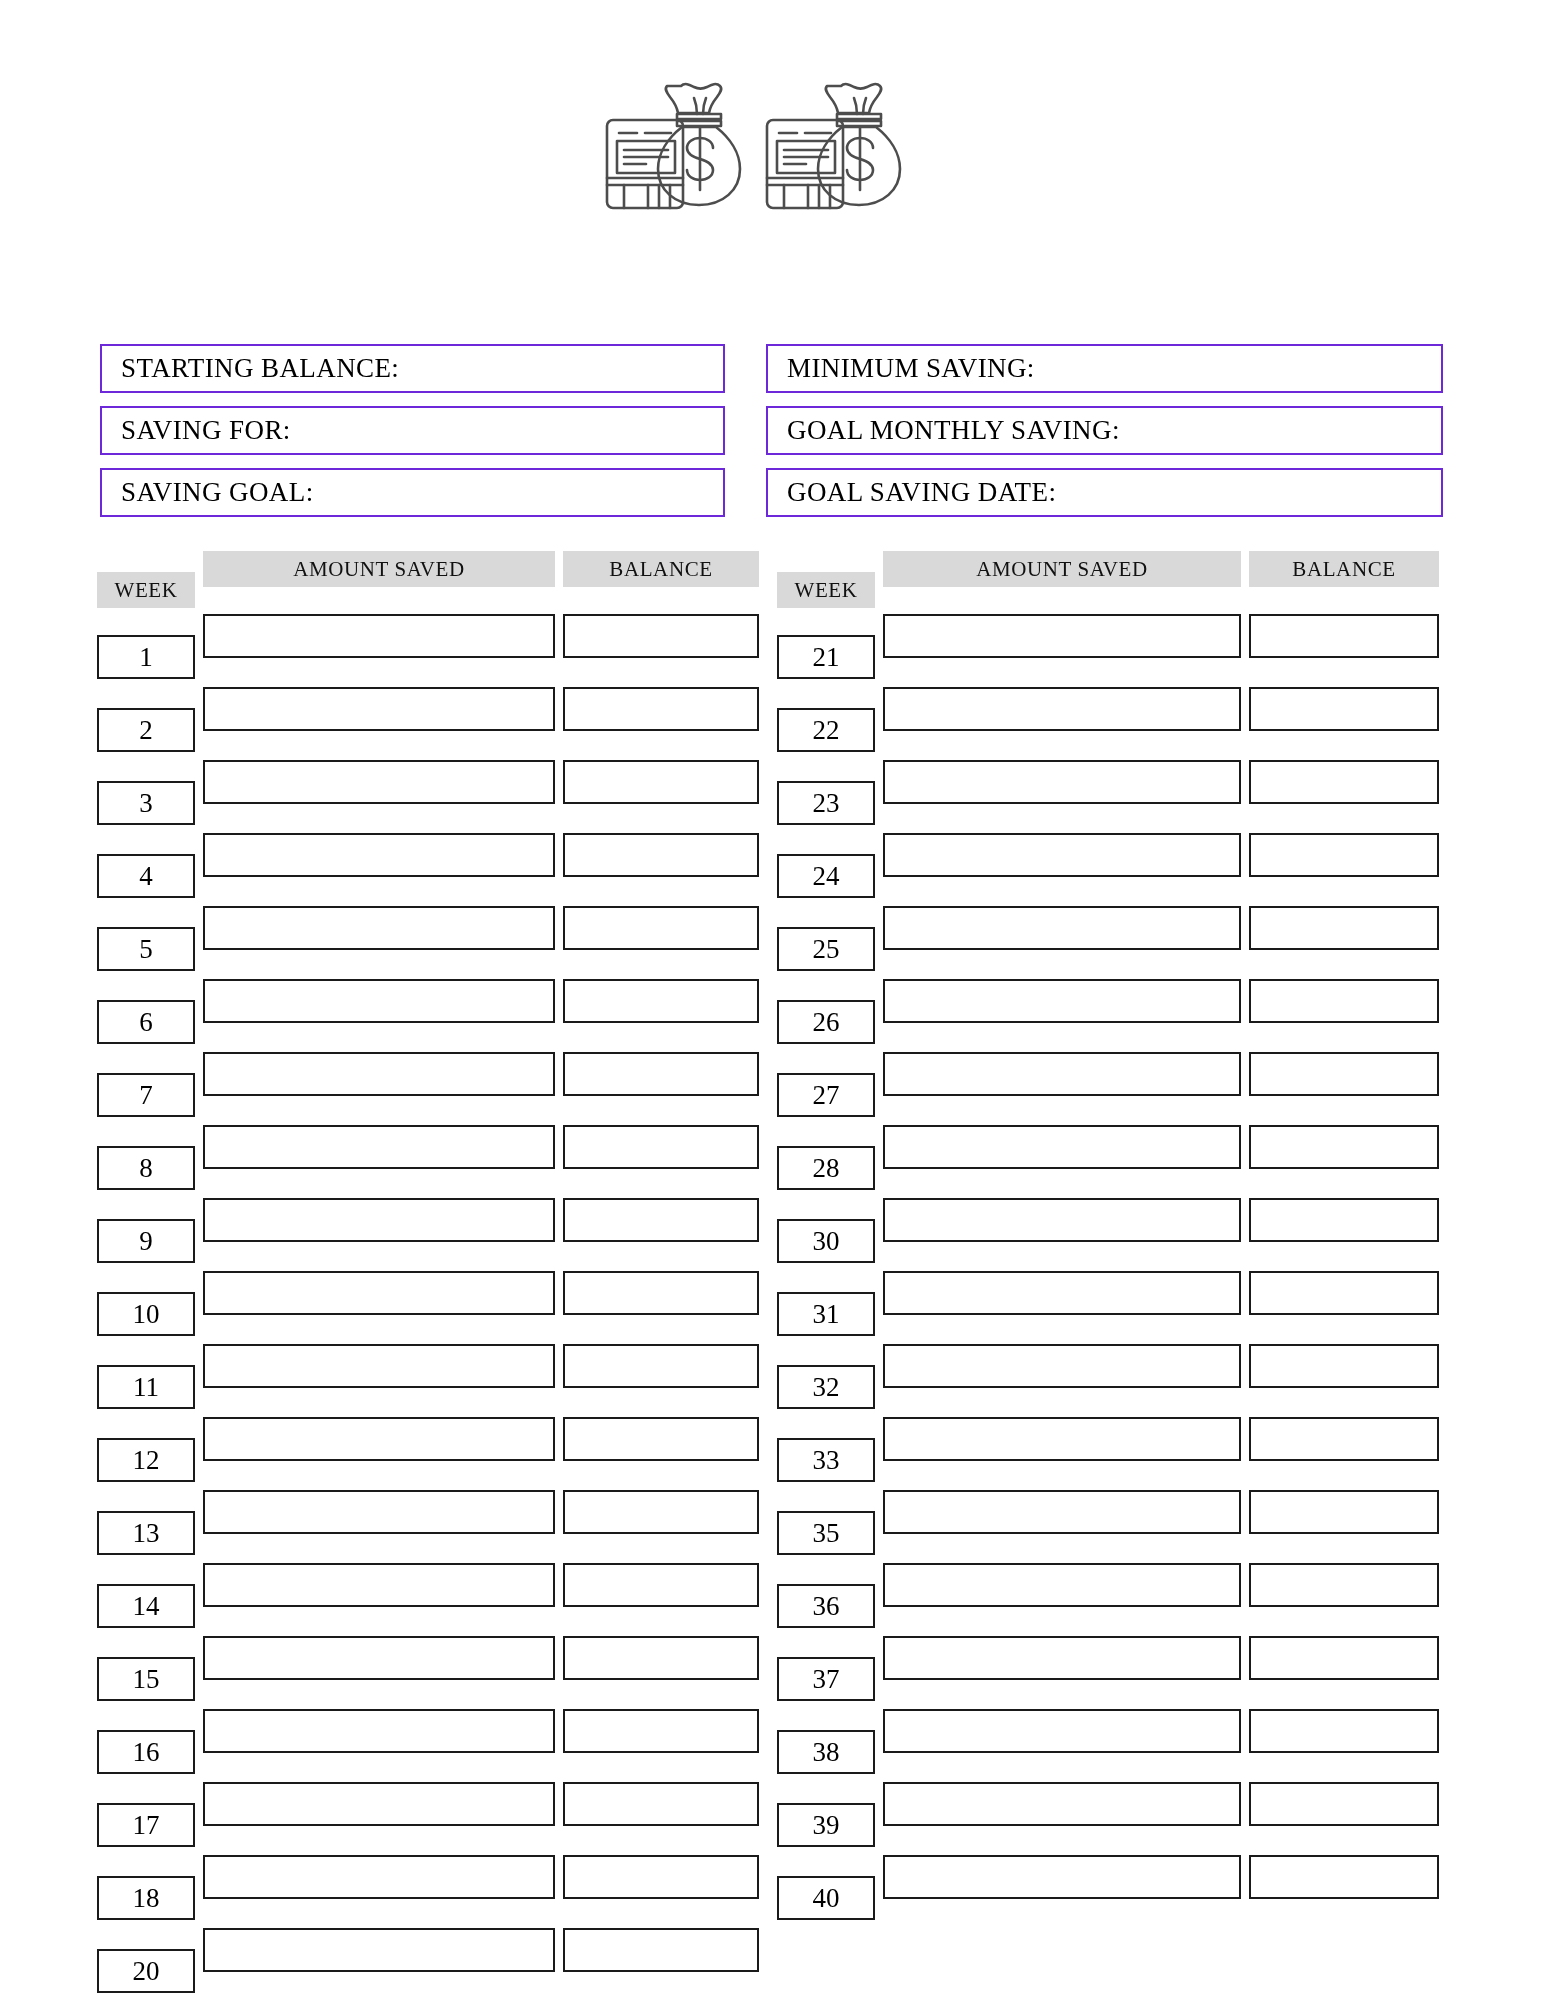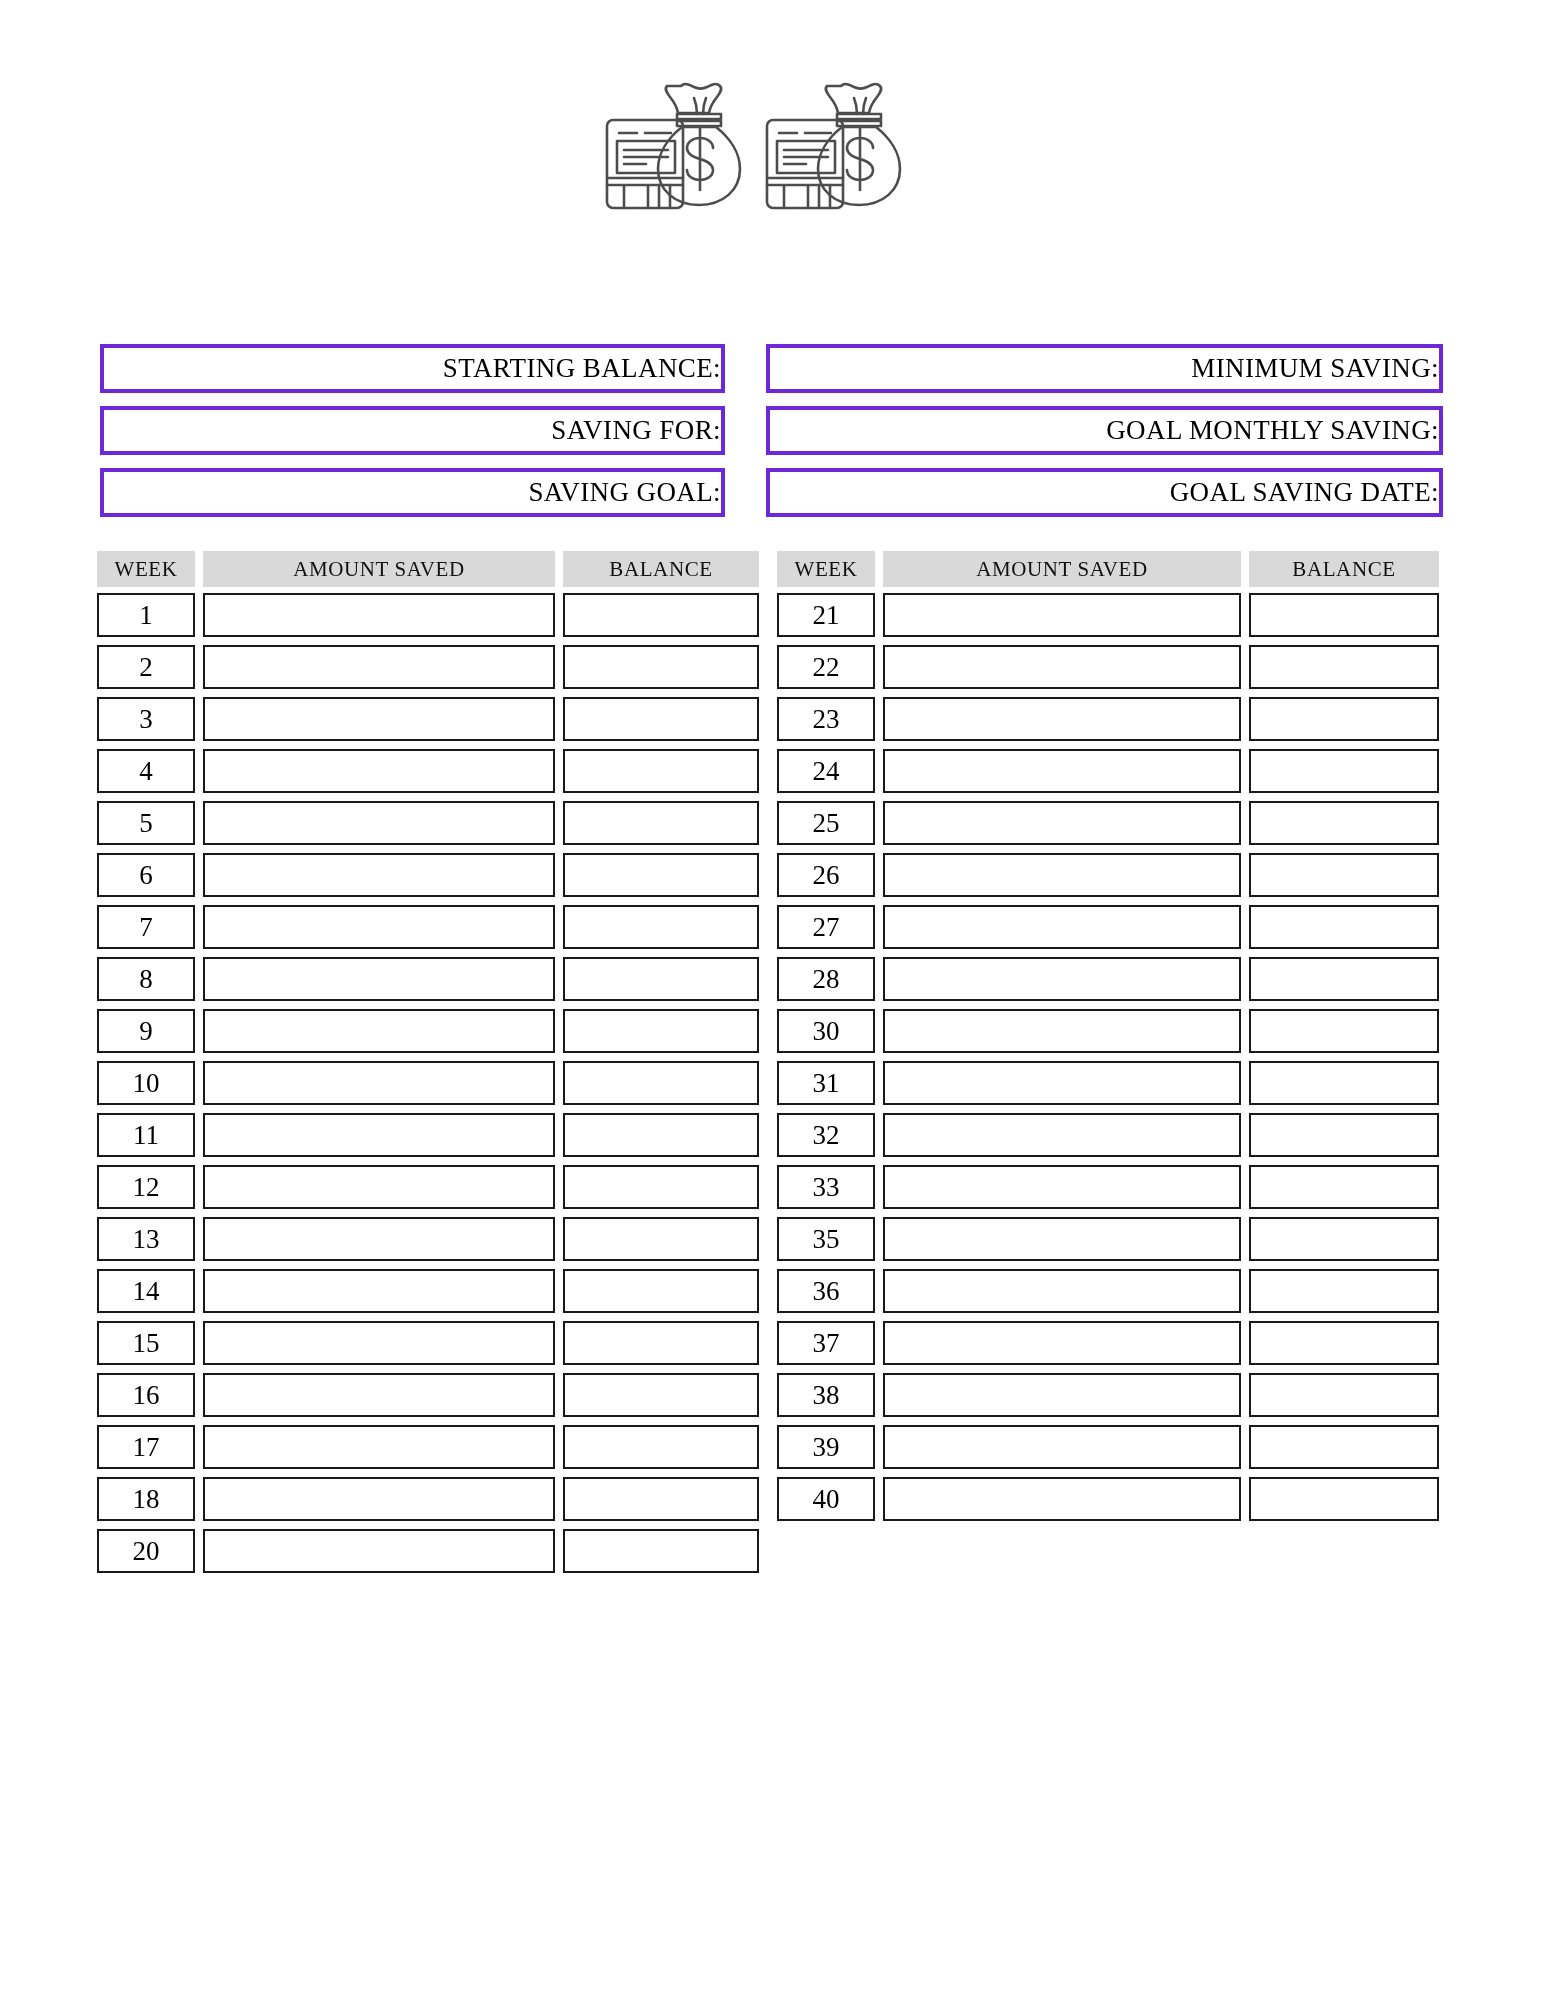--- a/index.html
+++ b/index.html
@@ -61,28 +61,27 @@
     position: absolute;
     left: 100px;
     top: 282px;
     width: 1343px;
     display: grid;
     grid-template-columns: 625px 1fr;
     column-gap: 41px;
     row-gap: 13px;
   }
   .info-field {
-    border: 4px solid #6d28d9;
+    border: 2px solid #6d28d9;
     height: 49px;
     box-sizing: border-box;
     display: flex;
     align-items: center;
     padding-left: 19px;
     background: #ffffff;
-    justify-content: flex-end;
   }
   .info-field .label {
     font-size: 27px;
     letter-spacing: 0.4px;
     line-height: 1;
     color: #000;
     white-space: nowrap;
   }
 
   
@@ -109,21 +108,21 @@
     background: #d9d9d9;
     height: 36px;
     display: flex;
     align-items: center;
     justify-content: center;
     font-size: 21px;
     letter-spacing: 0.6px;
     color: #111;
     box-sizing: border-box;
   }
-  .col-week   { flex: 0 0 98px; }
+  .col-week   { flex: 0 0 98px; margin-top: 21px; }
   .col-amount { flex: 1 1 0; }
   .col-balance{ flex: 0 0 196px; }
 
   .trow {
     display: flex;
     gap: 8px;
     margin-bottom: 8px;
   }
   .cell {
     border: 2.2px solid #1a1a1a;

